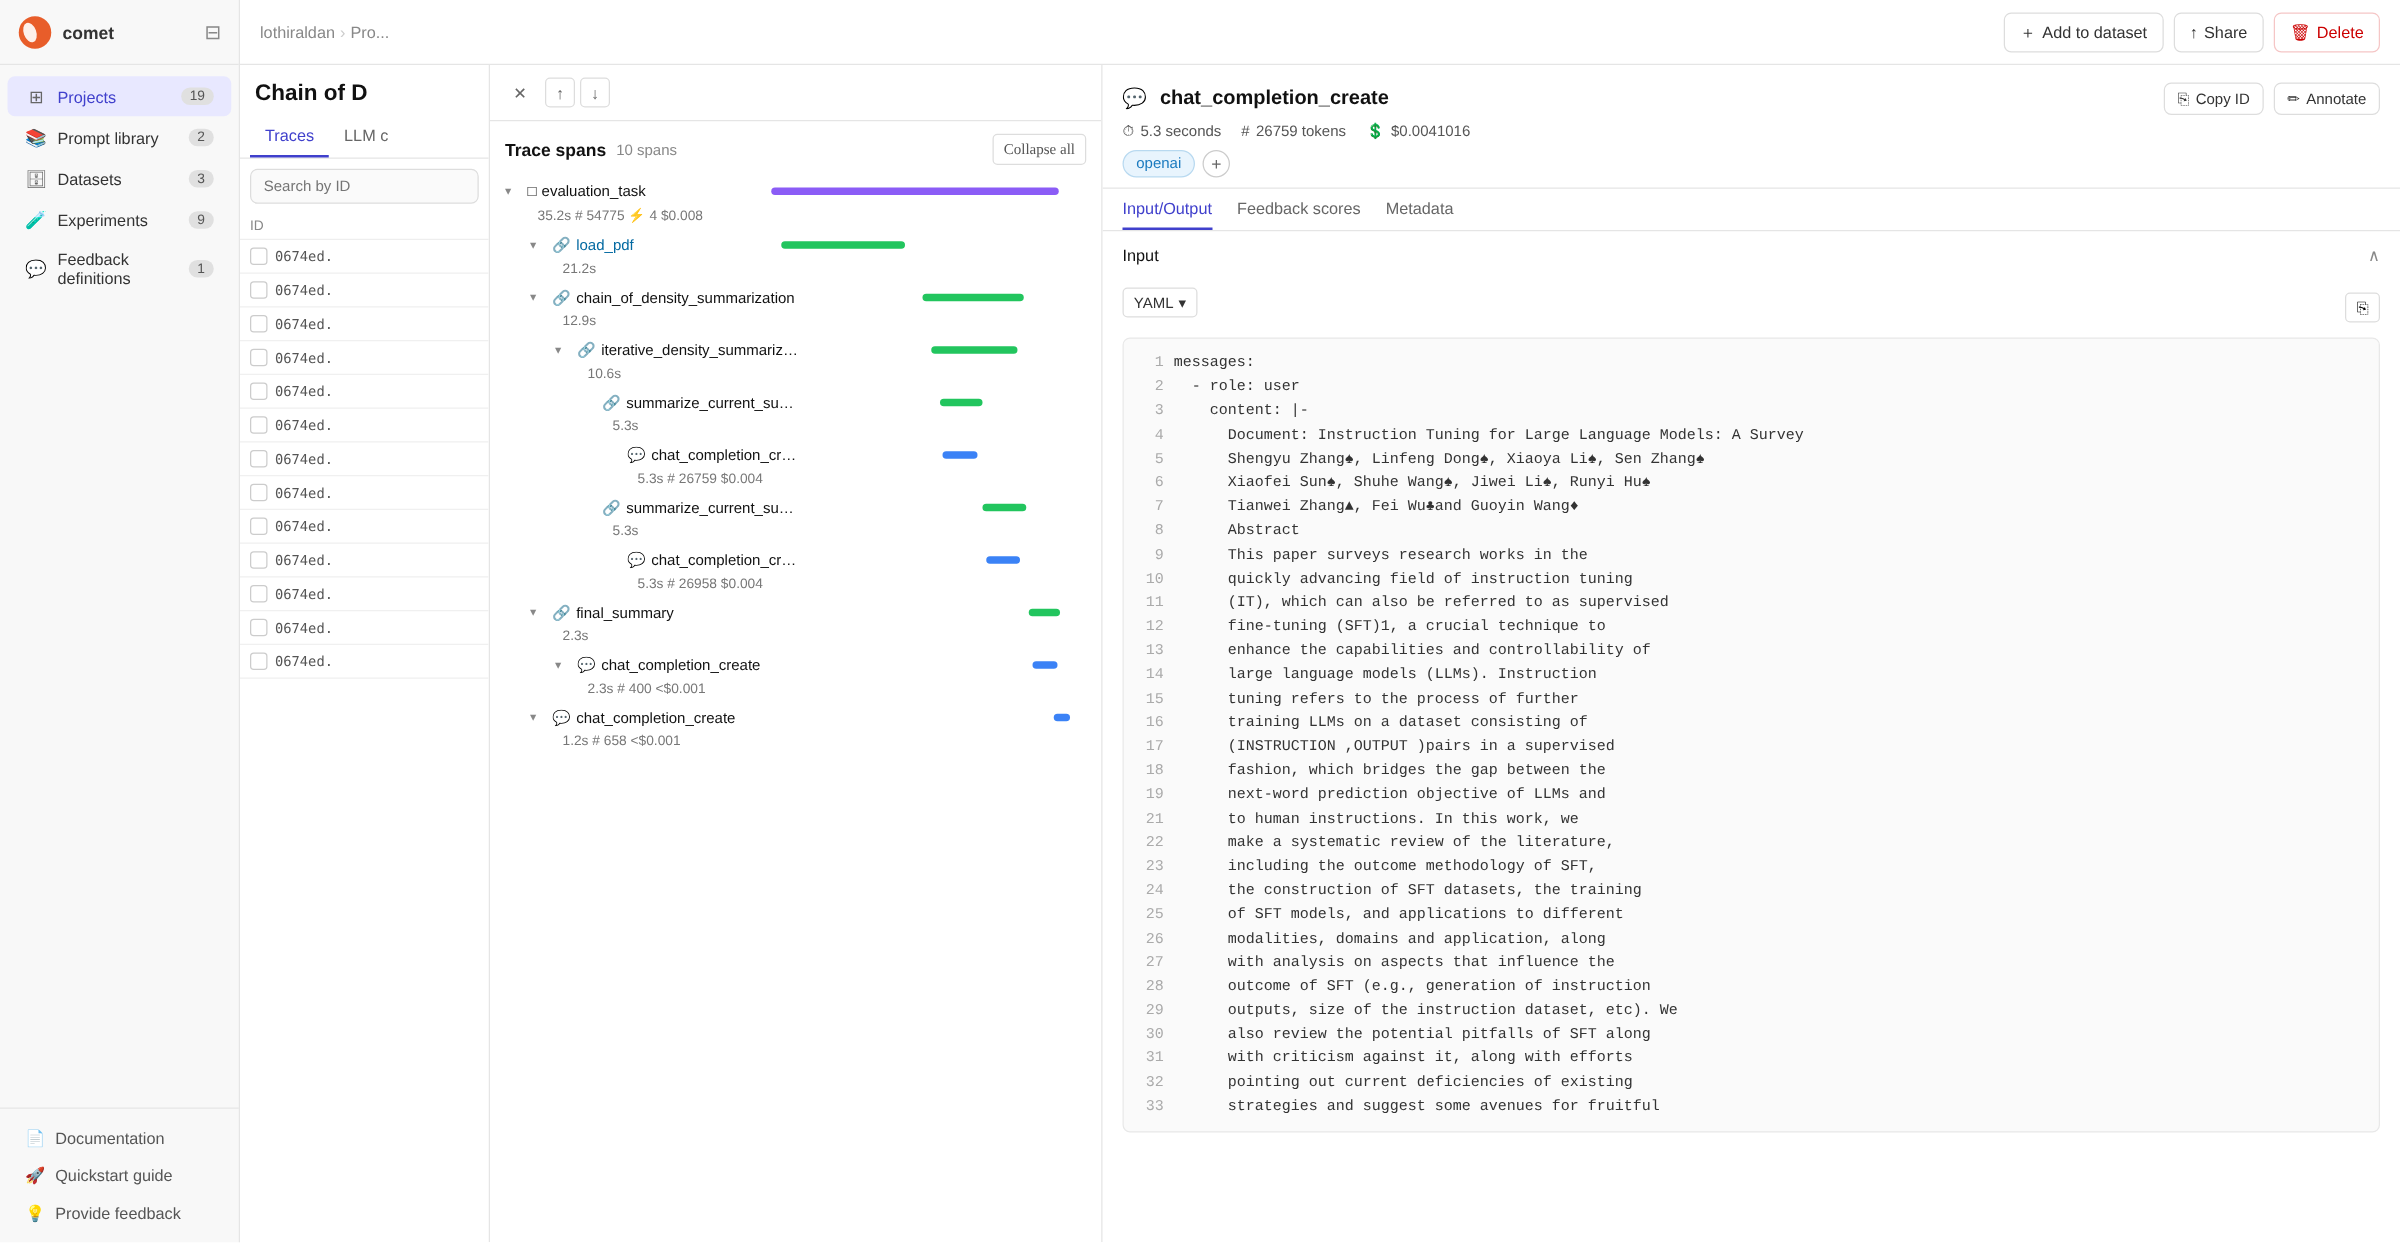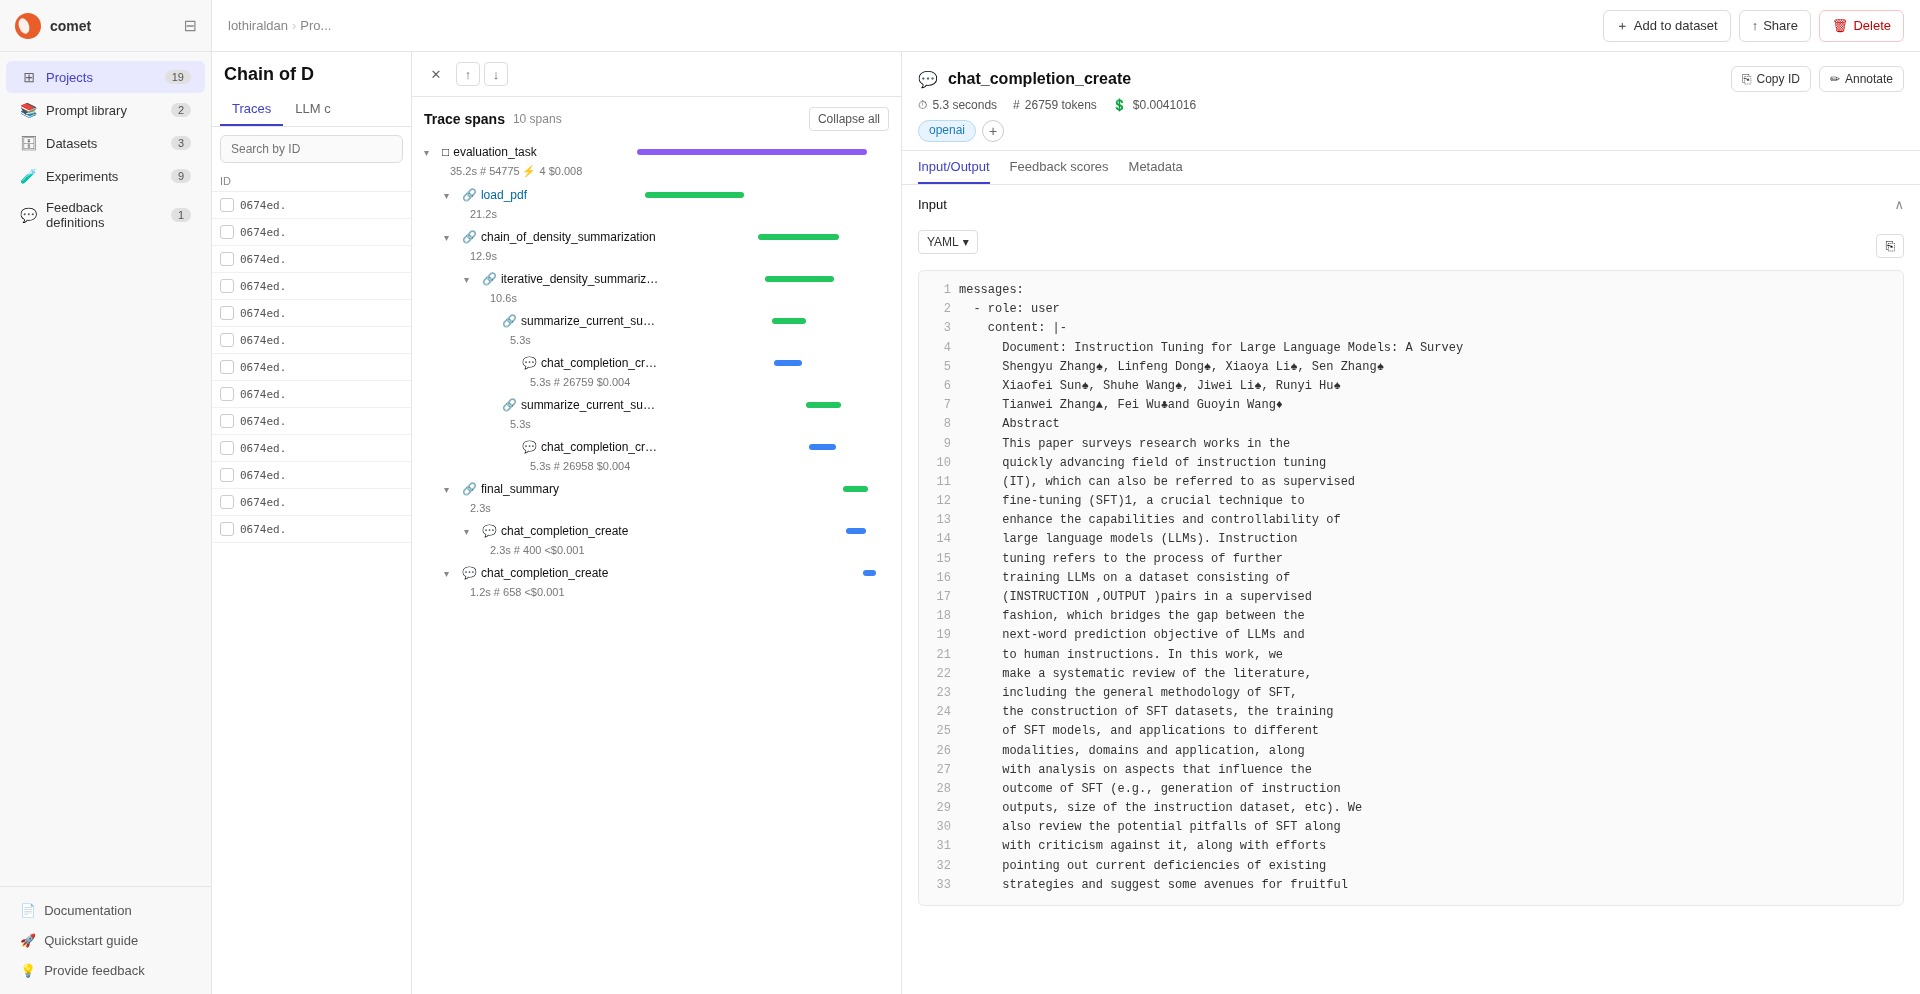--- a/index.html
+++ b/index.html
@@ -1,19 +1,19 @@
 <!DOCTYPE html>
 <html><head>
   <meta charset="utf-8">
   <style>
     * { box-sizing: border-box; margin: 0; padding: 0; }
     body { font-family: -apple-system, BlinkMacSystemFont, 'Segoe UI', sans-serif; font-size: 13px; background: #fff; display: flex; height: 994px; overflow: hidden; color: #1a1a1a; }
 
     
-    .sidebar { width: 212px; background: #f8f8f8; border-right: 1px solid #e5e5e5; display: flex; flex-direction: column; height: 100%; flex-shrink: 0; }
+    .sidebar { width: 192px; background: #f8f8f8; border-right: 1px solid #e5e5e5; display: flex; flex-direction: column; height: 100%; flex-shrink: 0; }
     .sidebar-logo { display: flex; align-items: center; padding: 12px 14px; gap: 8px; height: 52px; border-bottom: 1px solid #e5e5e5; }
     .sidebar-collapse-btn { margin-left: auto; cursor: pointer; color: #888; font-size: 16px; }
     .sidebar-nav { flex: 1; padding: 8px 0; }
     .nav-item { display: flex; align-items: center; padding: 7px 14px; cursor: pointer; border-radius: 6px; margin: 1px 6px; gap: 8px; color: #333; }
     .nav-item.active { background: #e8e8ff; color: #4040cc; }
     .nav-item-label { flex: 1; font-size: 13px; }
     .nav-badge { background: #e0e0e0; color: #555; border-radius: 10px; padding: 1px 7px; font-size: 11px; }
     .nav-icon { width: 18px; height: 18px; display: flex; align-items: center; justify-content: center; font-size: 14px; color: #666; }
     .sidebar-footer { padding: 8px 0; border-top: 1px solid #e5e5e5; }
     .footer-item { display: flex; align-items: center; padding: 7px 14px; cursor: pointer; border-radius: 6px; margin: 1px 6px; gap: 8px; color: #555; font-size: 13px; }
@@ -49,21 +49,21 @@
 
     
     .trace-panel { width: 490px; border-right: 1px solid #e5e5e5; display: flex; flex-direction: column; overflow: hidden; flex-shrink: 0; }
     .trace-panel-header { display: flex; align-items: center; padding: 10px 12px; border-bottom: 1px solid #e5e5e5; gap: 8px; }
     .close-btn { width: 24px; height: 24px; display: flex; align-items: center; justify-content: center; cursor: pointer; color: #666; border-radius: 4px; }
     .nav-arrows { display: flex; gap: 4px; }
     .arrow-btn { width: 24px; height: 24px; display: flex; align-items: center; justify-content: center; cursor: pointer; color: #666; border: 1px solid #ddd; border-radius: 4px; }
     .trace-panel-title-row { display: flex; align-items: center; padding: 10px 12px 0; gap: 8px; }
     .trace-title { font-size: 14px; font-weight: 600; color: #111; }
     .span-count { font-size: 12px; color: #888; }
-    .collapse-all-btn { margin-left: auto; font-size: 12px; color: #555; cursor: pointer; padding: 4px 8px; border: 1px solid #ddd; border-radius: 4px; }
+    .collapse-all-btn { margin-left: auto; font-size: 12px; color: #555; cursor: pointer; padding: 4px 8px; border: 1px solid #ddd; border-radius: 4px; font-family: Liberation Serif, serif; }
     .trace-content { flex: 1; overflow-y: auto; padding: 8px 0; }
 
     
     .detail-panel { flex: 1; display: flex; flex-direction: column; overflow: hidden; }
     .detail-header { padding: 14px 16px 8px; border-bottom: 1px solid #e5e5e5; }
     .detail-title-row { display: flex; align-items: center; gap: 10px; margin-bottom: 6px; }
     .detail-icon { font-size: 16px; color: #888; }
     .detail-title { font-size: 16px; font-weight: 600; color: #111; }
     .detail-actions { margin-left: auto; display: flex; gap: 8px; }
     .detail-btn { display: flex; align-items: center; gap: 5px; padding: 5px 10px; border: 1px solid #ddd; border-radius: 6px; background: #fff; cursor: pointer; font-size: 12px; color: #333; }
@@ -526,21 +526,21 @@
               <div class="code-line">
     <span class="line-num">21</span>
     <span class="line-content">      to human instructions. In this work, we</span>
   </div>
               <div class="code-line">
     <span class="line-num">22</span>
     <span class="line-content">      make a systematic review of the literature,</span>
   </div>
               <div class="code-line">
     <span class="line-num">23</span>
-    <span class="line-content">      including the general methodology of SFT,</span>
+    <span class="line-content">      including the outcome methodology of SFT,</span>
   </div>
               <div class="code-line">
     <span class="line-num">24</span>
     <span class="line-content">      the construction of SFT datasets, the training</span>
   </div>
               <div class="code-line">
     <span class="line-num">25</span>
     <span class="line-content">      of SFT models, and applications to different</span>
   </div>
               <div class="code-line">

